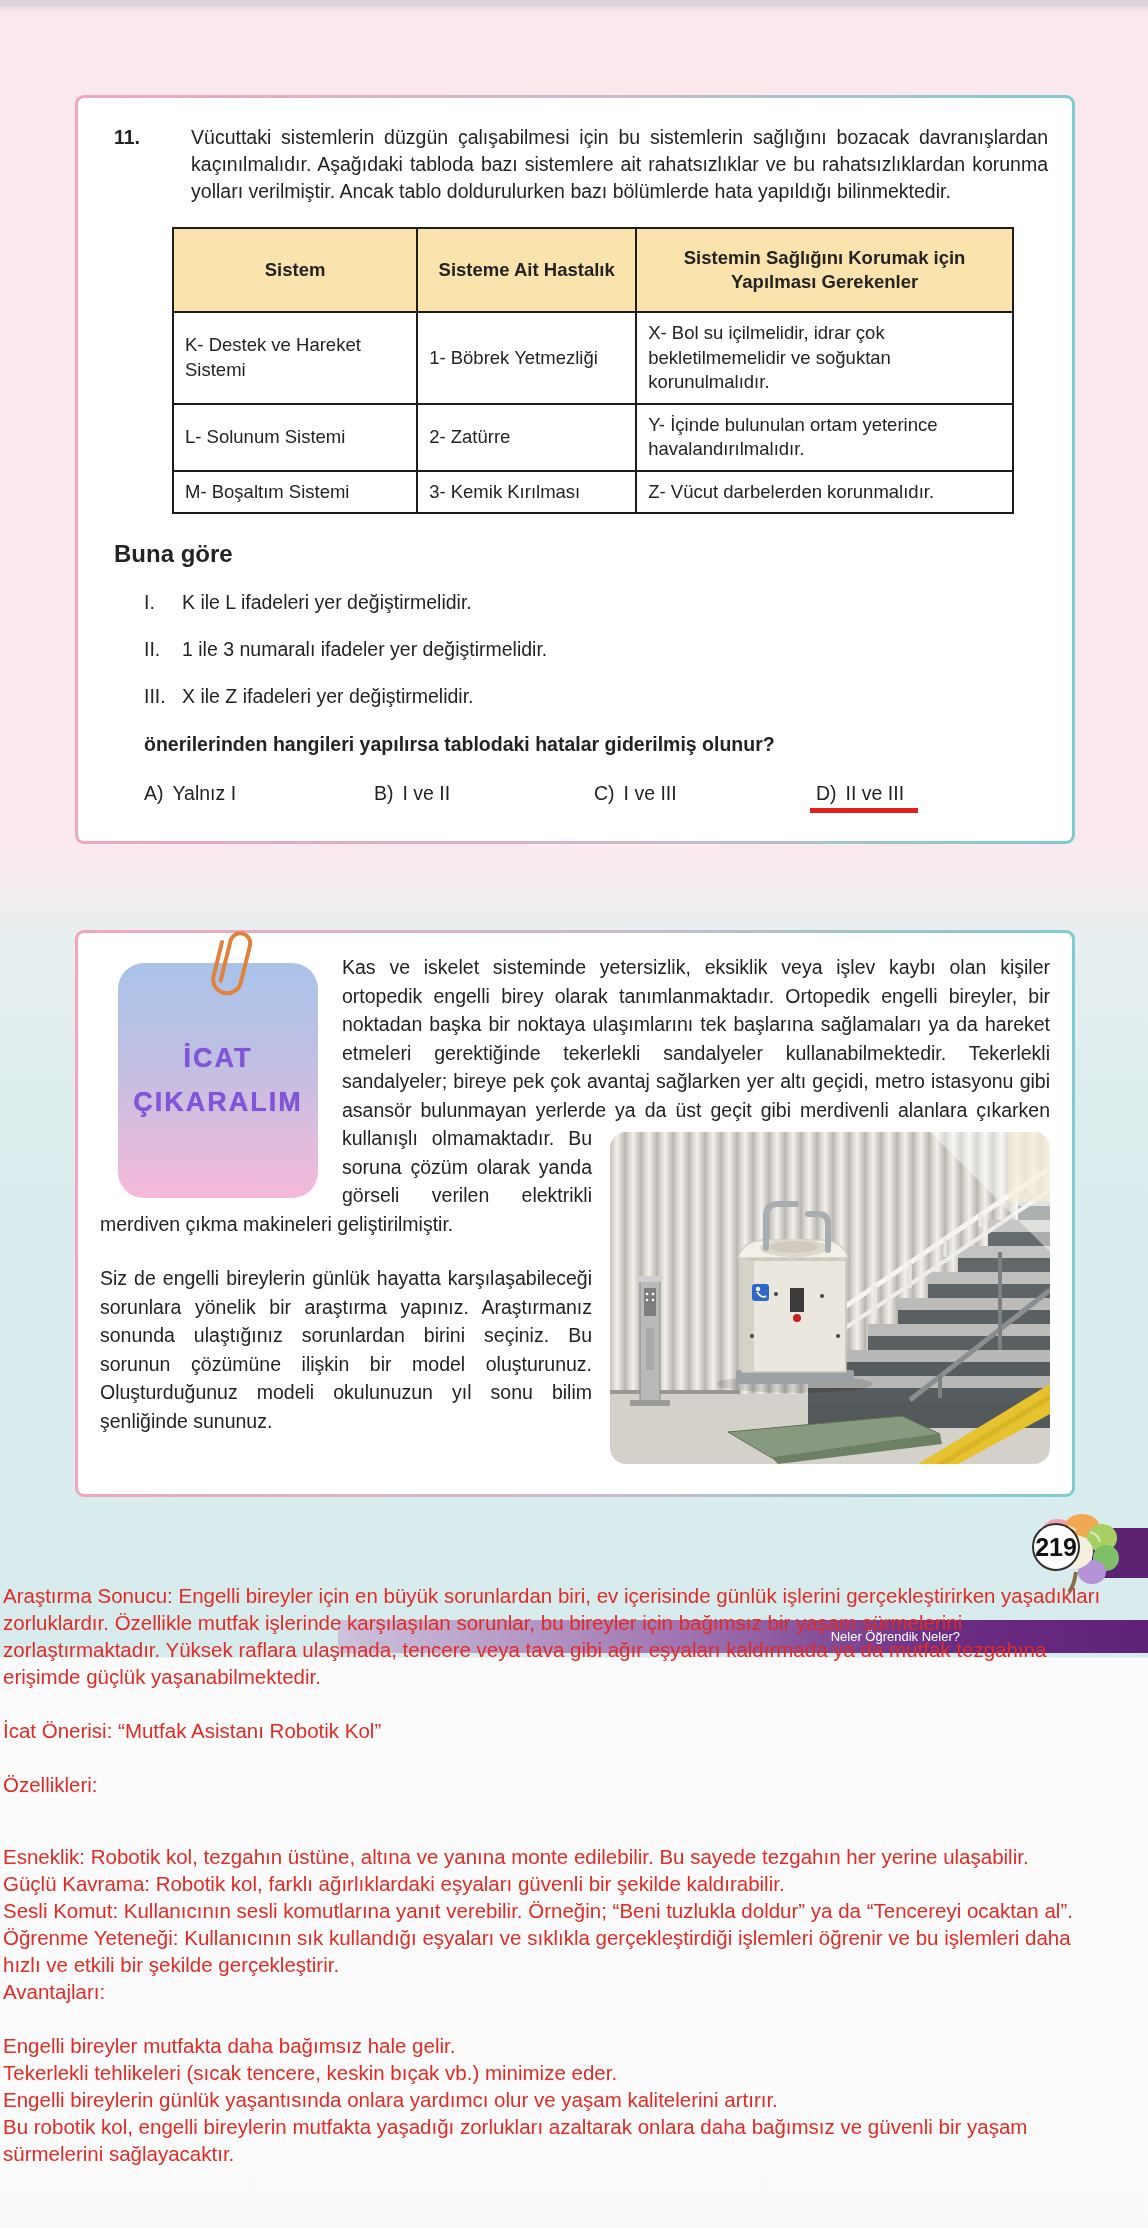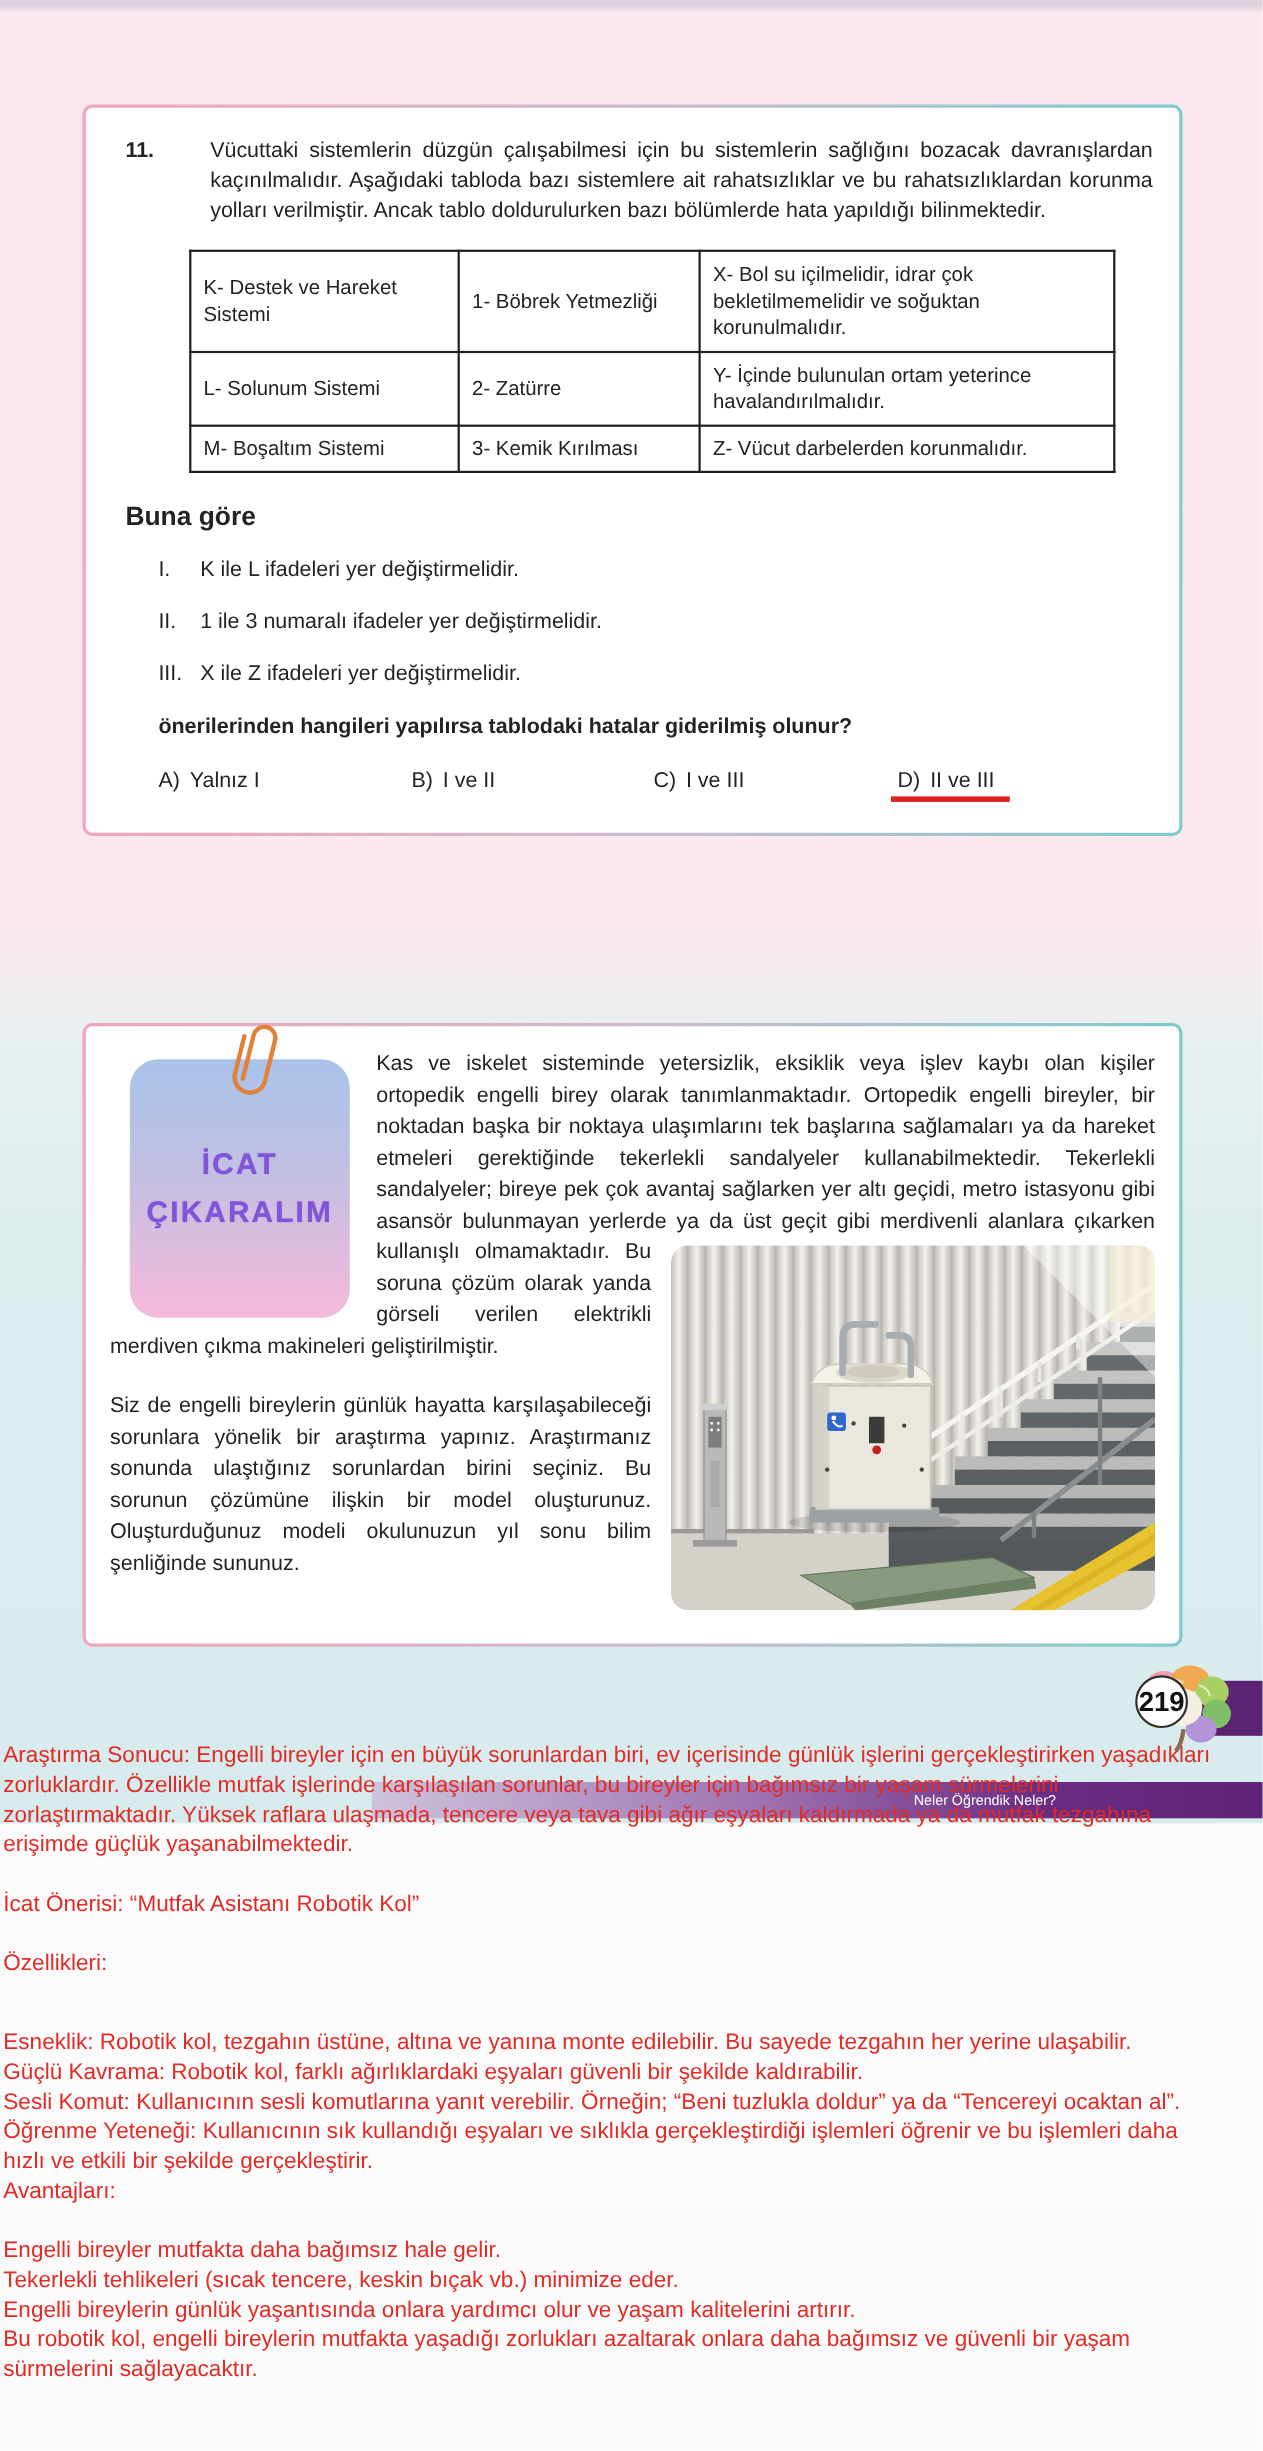--- a/index.html
+++ b/index.html
@@ -88,20 +88,25 @@
         <p class="q-text">Vücuttaki sistemlerin düzgün çalışabilmesi için bu sistemlerin sağlığını bozacak davranışlardan kaçınılmalıdır. Aşağıdaki tabloda bazı sistemlere ait rahatsızlıklar ve bu rahatsızlıklardan korunma yolları verilmiştir. Ancak tablo doldurulurken bazı bölümlerde hata yapıldığı bilinmektedir.</p>
       </div>
 
       <table class="sys">
         <colgroup>
             <col class="col1">
             <col class="col2">
             <col class="col3">
           </colgroup>
         <tbody>
+            <tr>
+          <th>Sistem</th>
+          <th>Sisteme Ait Hastalık</th>
+          <th>Sistemin Sağlığını Korumak için Yapılması Gerekenler</th>
+        </tr>
         <tr>
           <td>K- Destek ve Hareket Sistemi</td>
           <td>1- Böbrek Yetmezliği</td>
           <td>X- Bol su içilmelidir, idrar çok bekletilmemelidir ve soğuktan korunulmalıdır.</td>
         </tr>
         <tr>
           <td>L- Solunum Sistemi</td>
           <td>2- Zatürre</td>
           <td>Y- İçinde bulunulan ortam yeterince havalandırılmalıdır.</td>
         </tr>

